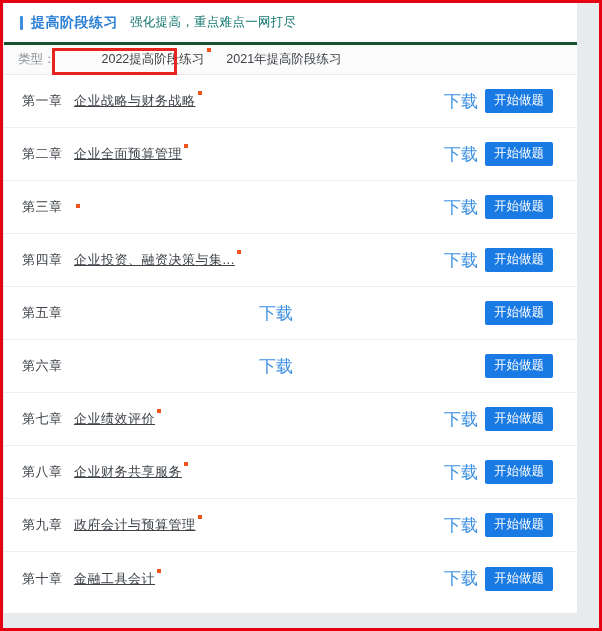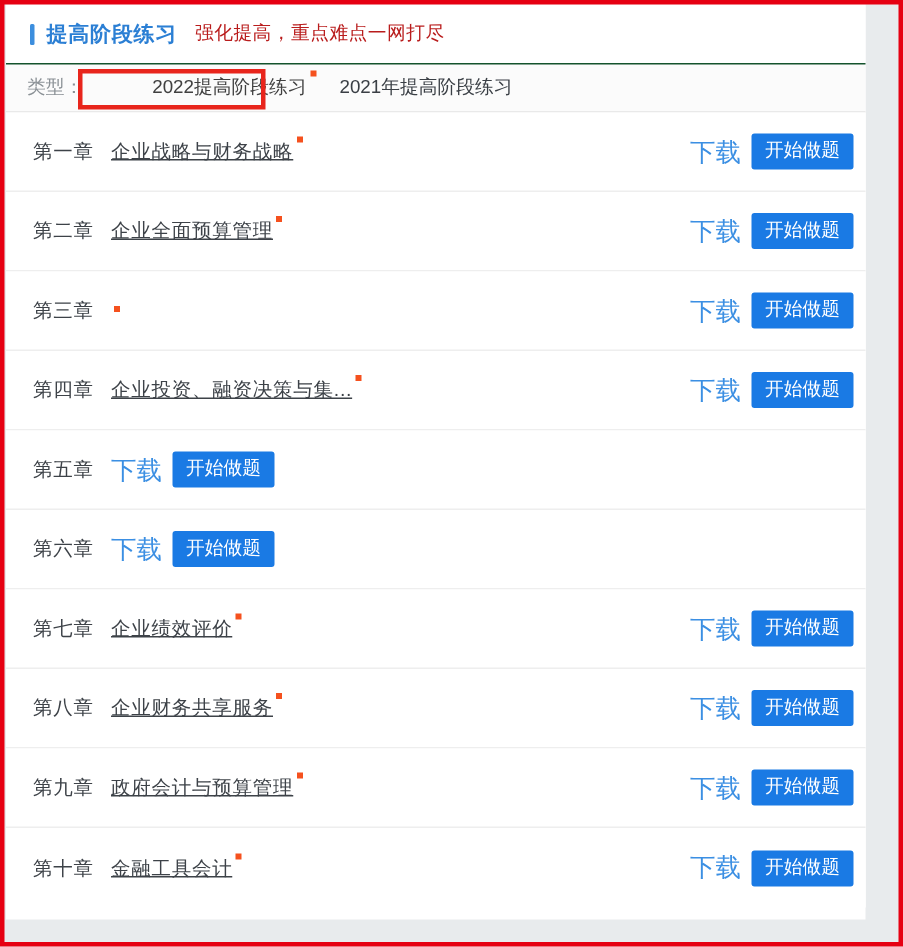--- a/index.html
+++ b/index.html
@@ -63,33 +63,33 @@
     margin-right: 8px;
     border-radius: 1px;
   }
   .title-main {
     color: #2b7fd4;
     font-size: 14px;
     font-weight: bold;
     letter-spacing: .5px;
   }
   .title-sub {
-    color: #b91c1c;
+    color: #0f766e;
     font-size: 12.5px;
     margin-left: 12px;
     letter-spacing: .3px;
   }
 
   
   #filter-row {
     position: relative;
     height: 33px;
     box-sizing: border-box;
     background: #fbfbfb;
-    border-top: 1px solid #14532d;
+    border-top: 3px solid #14532d;
     border-bottom: 1px solid #e9e9e9;
     display: flex;
     align-items: center;
     padding-left: 14px;
   }
   .filter-label {
     color: #8b9196;
     font-size: 12.5px;
     margin-right: 2px;
   }
@@ -132,22 +132,23 @@
     background: #ffffff;
   }
   .chapter-row {
     position: relative;
     height: 53px;
     box-sizing: border-box;
     display: flex;
     align-items: center;
     border-bottom: 1px solid #eeeeee;
     padding-left: 18px;
-    padding-right: 8px;
+    padding-right: 24px;
     background: #ffffff;
+    justify-content: space-between;
   }
   .chapter-row:last-child {
     border-bottom: none;
   }
   .ch-num {
     color: #3d4248;
     font-size: 13px;
     width: 52px;
     flex: 0 0 52px;
     letter-spacing: .5px;

